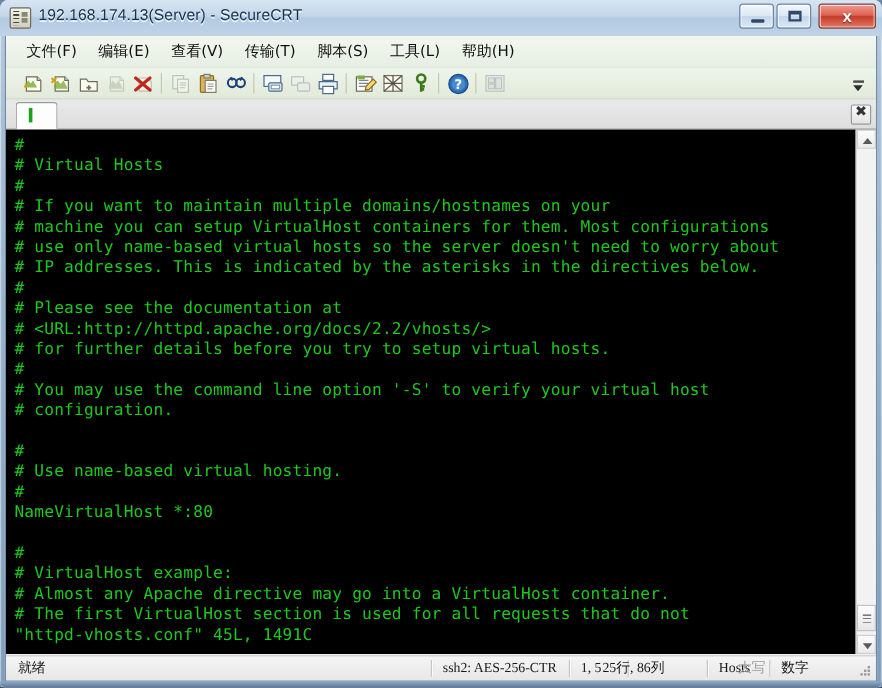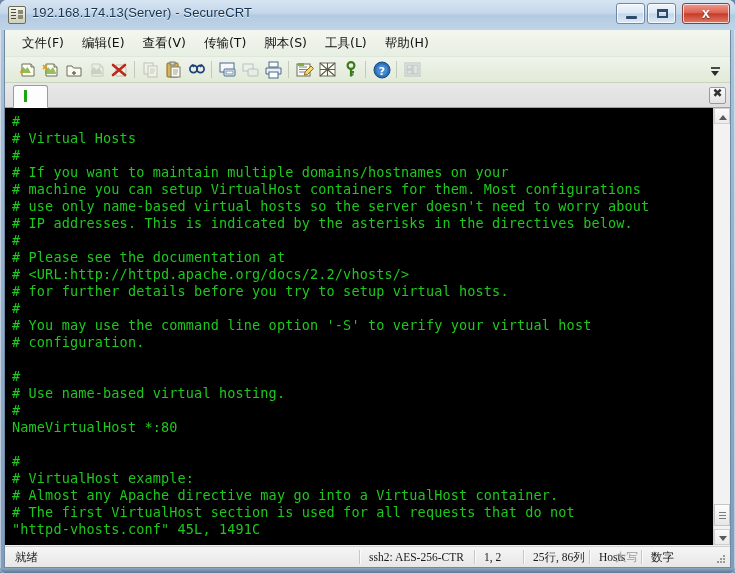--- a/index.html
+++ b/index.html
@@ -454,23 +454,23 @@
       <div class="sb-btn" id="sb-down">
           <i class="sb-arrow"></i>
         </div>
     </div>
 
     <div id="statusbar">
       <div class="sbcell" style="left:4px">就绪</div>
       <div class="sbdiv" style="left:354px"></div>
       <div class="sbcell" style="left:358px">ssh2: AES-256-CTR</div>
       <div class="sbdiv" style="left:469px"></div>
-      <div class="sbcell" style="left:473px">1,  2</div>
+      <div class="sbcell" style="left:473px">1,  5</div>
       <div class="sbdiv" style="left:518px"></div>
-      <div class="sbcell" style="left:522px">25行, 86列</div>
+      <div class="sbcell" style="left:491px">25行, 86列</div>
       <div class="sbdiv" style="left:584px"></div>
       <div class="sbcell" style="left:588px">Hosts</div>
       <div class="sbdiv" style="left:636px"></div>
       <div class="sbcell" style="left:604px; color:#9a9a9a">大写</div>
       <div class="sbcell" style="left:640px">数字</div>
       <div id="sb-grip">
         <i style="left:8px;top:8px"></i>
           <i style="left:5px;top:8px"></i>
           <i style="left:8px;top:5px"></i>
         <i style="left:2px;top:8px"></i>

